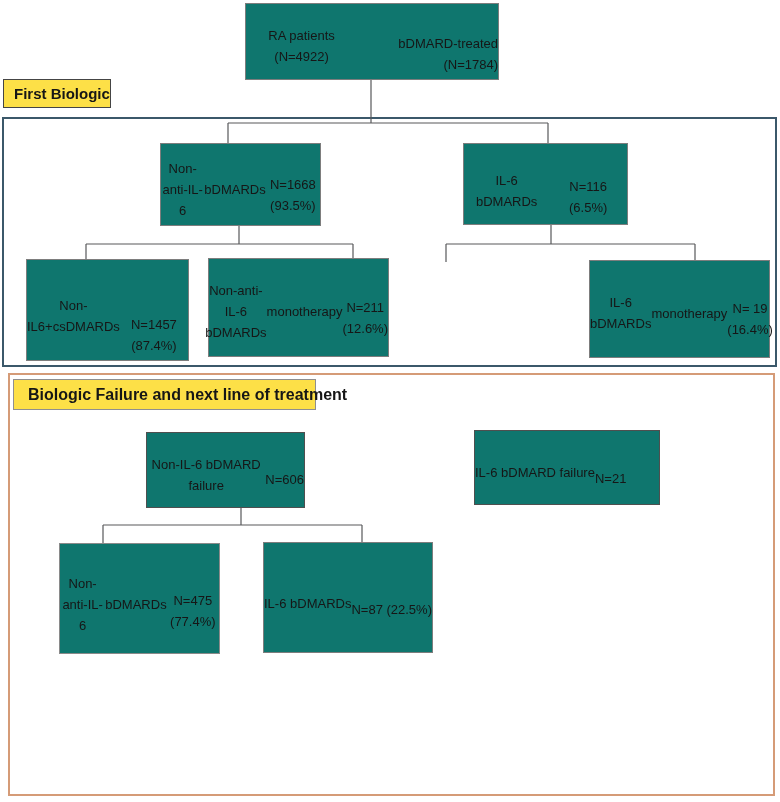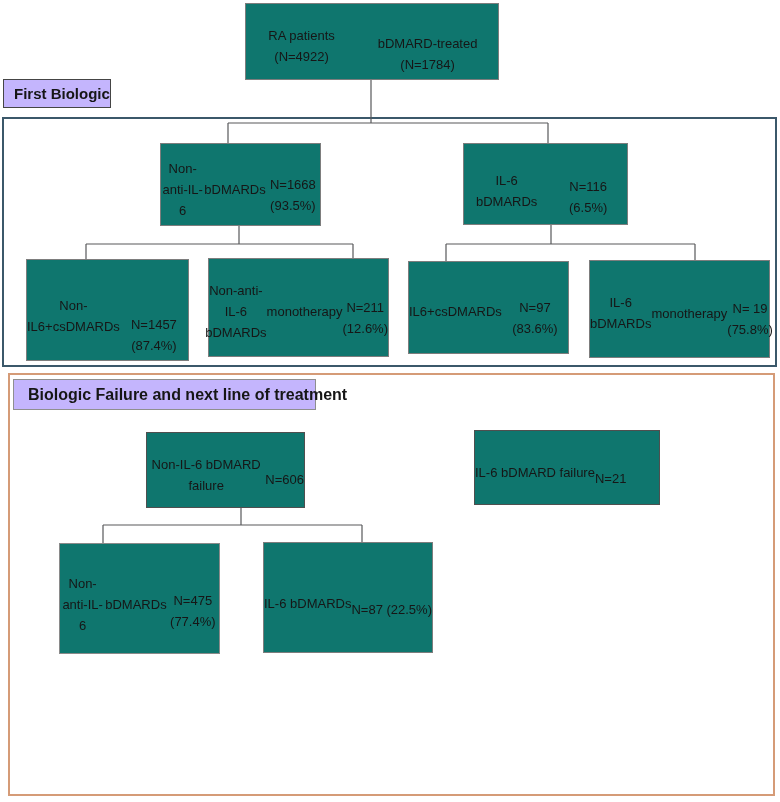--- a/index.html
+++ b/index.html
@@ -22,21 +22,21 @@
   .section {
     position: absolute;
     box-sizing: border-box;
     background: #ffffff;
     border: 2px solid #888;
     z-index: 1;
   }
   .section-label {
     position: absolute;
     box-sizing: border-box;
-    background: #c4b5fd;
+    background: #fde047;
     display: flex;
     align-items: center;
     padding: 8px 10px;
     font-weight: bold;
     z-index: 4;
     white-space: nowrap;
   }
   #first-biologic-label { left: 3px; top: 79px; width: 108px; height: 29px; border: 1.5px solid #454545; font-size: 15px; }
   #failure-label       { left: 13px; top: 379px; width: 303px; height: 31px; border: 1px solid #8f8f8f; font-size: 16px; padding-left: 14px; }
 
@@ -52,21 +52,21 @@
     flex-direction: row;
     align-items: center;
     text-align: center;
     font-size: 13px;
     line-height: 21px;
     z-index: 3;
   }
   .node .val { display: block; }
 
   #root-node        { left: 245px; top: 3px;   width: 254px; height: 77px; padding-top: 9px; }
-  #root-node .l2    { margin-top: 16px; }
+  #root-node .l2    { margin-top: 16px; text-align: right; }
 
   #node-nonil6      { left: 160px; top: 143px; width: 161px; height: 83px;  padding-top: 9px; }
   #node-nonil6 .val { margin-top: 12px; }
   #node-il6         { left: 463px; top: 143px; width: 165px; height: 82px;  padding-top: 13px; }
   #node-il6 .val    { margin-top: 13px; }
 
   #node-nonil6cs      { left: 26px;  top: 259px; width: 163px; height: 102px; padding-top: 12px; }
   #node-nonil6cs .val { margin-top: 37px; }
   #node-nonil6mono      { left: 208px; top: 258px; width: 181px; height: 99px; padding-top: 8px; justify-content: flex-end; }
   #node-nonil6mono .val { margin-top: 13px; }
@@ -130,28 +130,24 @@
 
   <div class="node" id="node-nonil6cs">
     <span>Non-IL6+csDMARDs</span>
     <span class="val">N=1457 (87.4%)</span>
   </div>
   <div class="node" id="node-nonil6mono">
     <span>Non-anti-IL-6 bDMARDs</span>
     <span>monotherapy</span>
     <span class="val">N=211 (12.6%)</span>
   </div>
-  <div class="node" id="node-il6cs">
-    <span>IL6+csDMARDs</span>
-    <span class="val">N=97 (83.6%)</span>
-  </div>
   <div class="node" id="node-il6mono">
     <span>IL-6 bDMARDs</span>
     <span>monotherapy</span>
-    <span class="val">N= 19 (75.8%)</span>
+    <span class="val">N= 19 (16.4%)</span>
   </div>
 
   <div class="node" id="node-nonil6fail">
     <span>Non-IL-6 bDMARD failure</span>
     <span class="val">N=606</span>
   </div>
   <div class="node" id="node-il6fail">
     <span>IL-6 bDMARD failure</span>
     <span class="val">N=21</span>
   </div>

